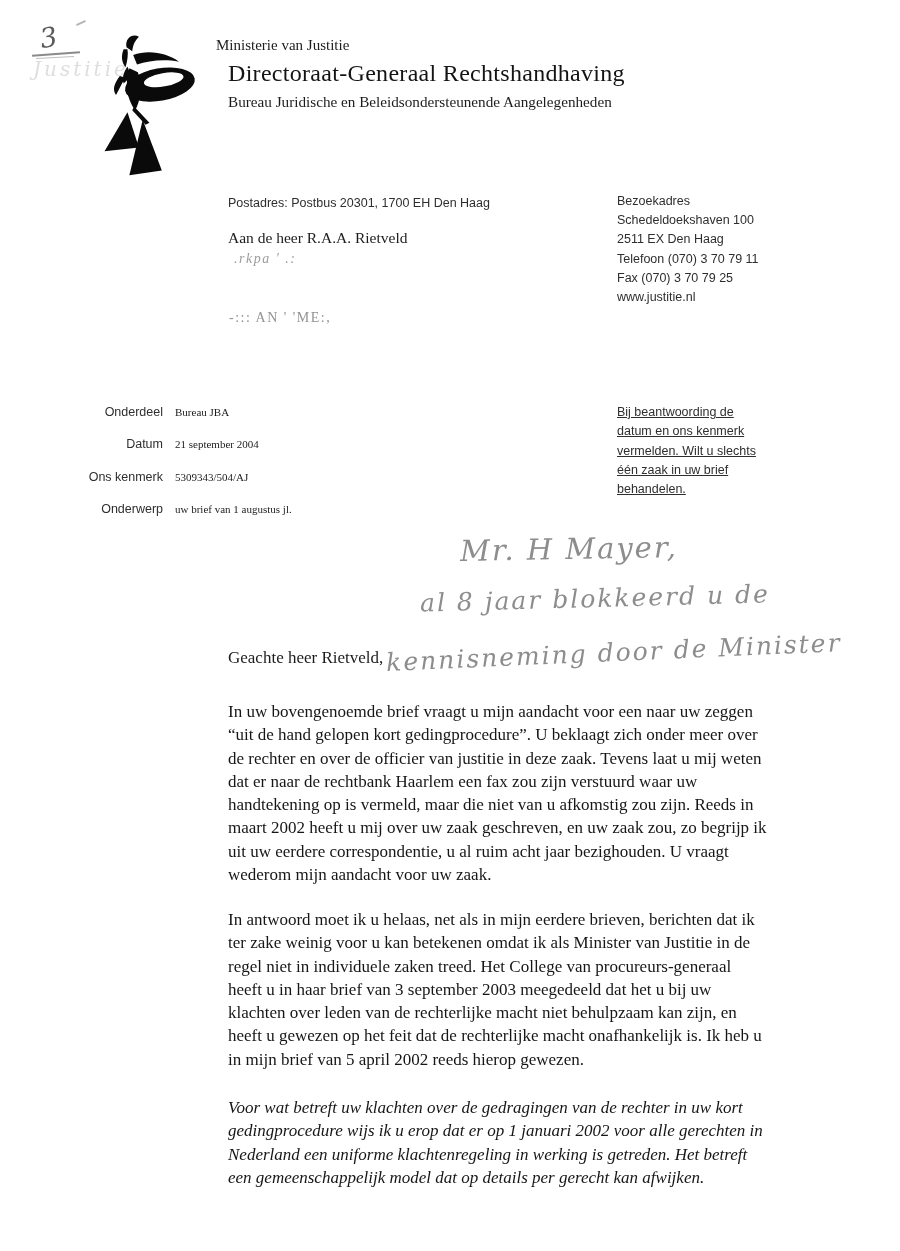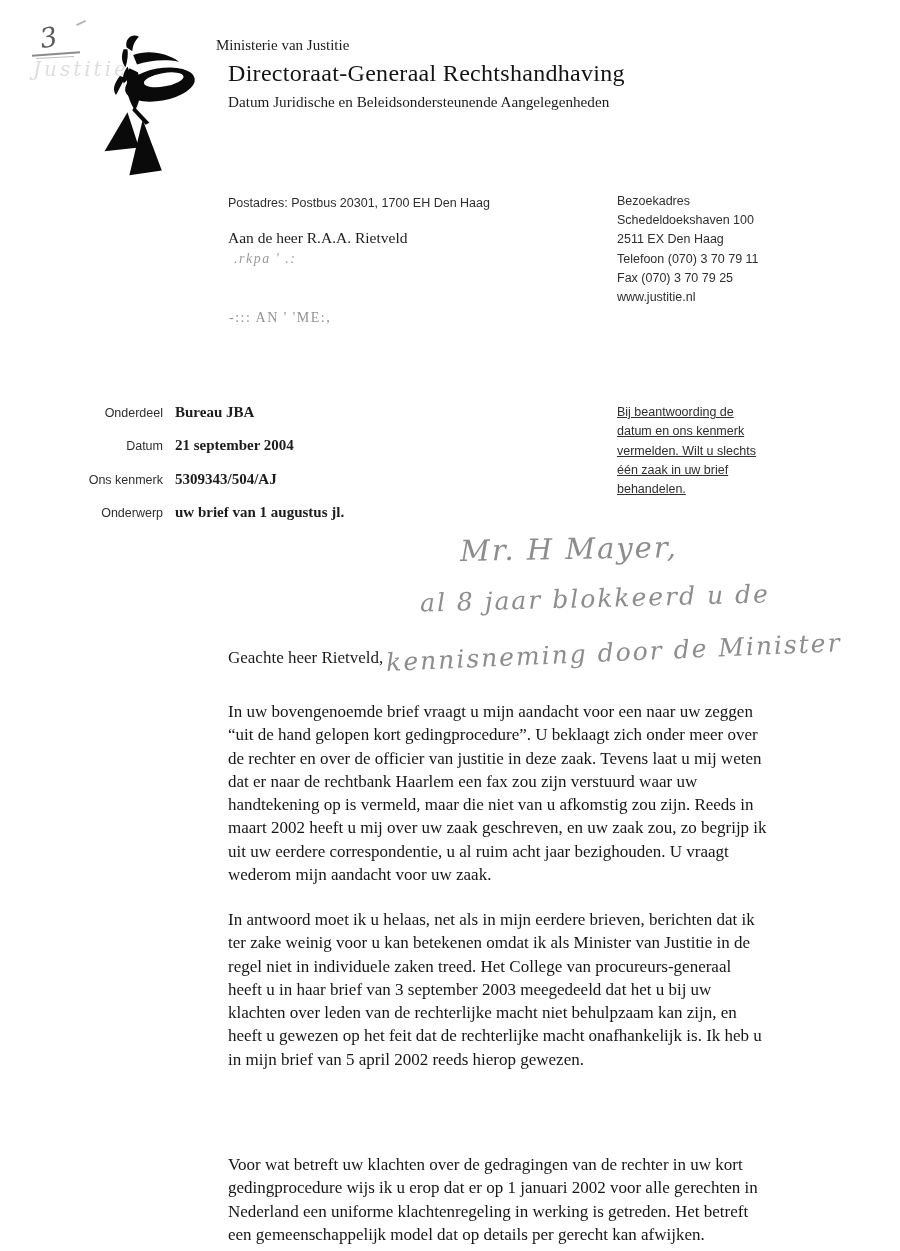--- a/index.html
+++ b/index.html
@@ -37,36 +37,36 @@
   .postal-line  { left:228px; top:196px; font-size:12.5px; }
   .recipient-name { left:228px; top:229px; font-size:15.5px; }
   .recipient-faded1 { left:234px; top:251px; font-size:14px; color:#4a4a4a; opacity:.55; letter-spacing:1.5px;font-style:italic; }
   .recipient-faded2 { left:229px; top:270px; font-size:14px; color:#4a4a4a; opacity:.6; letter-spacing:1.5px;margin-top:40px; }
 
   .visit-address { left:617px; top:192px; font-size:12.5px; line-height:19.2px; }
 
   
   .meta { left:70px; top:402px; display:grid; grid-template-columns:93px auto; column-gap:65px; align-items:baseline;gap:12px; }
   .meta .label { text-align:right; font-family:"Liberation Sans", sans-serif; font-size:12.5px; line-height:20.3px; color:#2e2e2e; }
-  .meta .value { font-size:15px; line-height:20.3px;font-weight:bold; }
+  .meta .value { font-size:11px; line-height:20.3px; }
 
   .reply-note { left:617px; top:403px; width:185px; font-size:12.5px; line-height:19.3px;text-decoration:underline; }
 
   
   .hand { font-family:"DejaVu Serif", serif; font-style:italic; color:#8d8d8d; letter-spacing:2px; }
   .hand-1 { left:460px; top:532px; font-size:29px; transform:rotate(-1deg); }
   .hand-2 { left:420px; top:584px; font-size:25px; transform:rotate(-1.5deg); }
   .hand-3 { left:386px; top:638px; font-size:25px; transform:rotate(-2.5deg); }
 
   
   .salutation { left:228px; top:648px; font-size:17px; }
   .para { left:228px; width:655px; font-size:17px; line-height:23.3px; color:#161616; }
   .para-1 { top:700px; }
   .para-2 { top:908px; }
-  .para-3 { top:1153px; }
+  .para-3 { top:1096px;font-style:italic; }
 </style>
 </head>
 <body>
 
 <div class="page">
 
   <div class="abs corner-number">3</div>
   <div class="abs corner-underline"></div>
   <div class="abs corner-underline2"></div>
   <div class="abs corner-tick"></div>
@@ -95,21 +95,21 @@
 
         <polygon points="34,86 10,127 46,123"></polygon>
 
         <polygon points="50,94 36,152 70,147"></polygon>
       </g>
     </svg>
   </div>
 
   <div class="abs h-ministry">Ministerie van Justitie</div>
   <div class="abs h-directorate">Directoraat-Generaal Rechtshandhaving</div>
-  <div class="abs h-bureau">Datum Juridische en Beleidsondersteunende Aangelegenheden</div>
+  <div class="abs h-bureau">Bureau Juridische en Beleidsondersteunende Aangelegenheden</div>
 
   <div class="abs sans postal-line">Postadres: Postbus 20301, 1700 EH  Den Haag</div>
   <div class="abs recipient-name">Aan de heer R.A.A. Rietveld</div>
   <div class="abs recipient-faded1">.rkpa ' .:</div>
   <div class="abs recipient-faded2">-::: AN '   'ME:,</div>
 
   <div class="abs sans pre visit-address">Bezoekadres
 Schedeldoekshaven 100
 2511 EX  Den Haag
 Telefoon (070) 3 70 79 11

